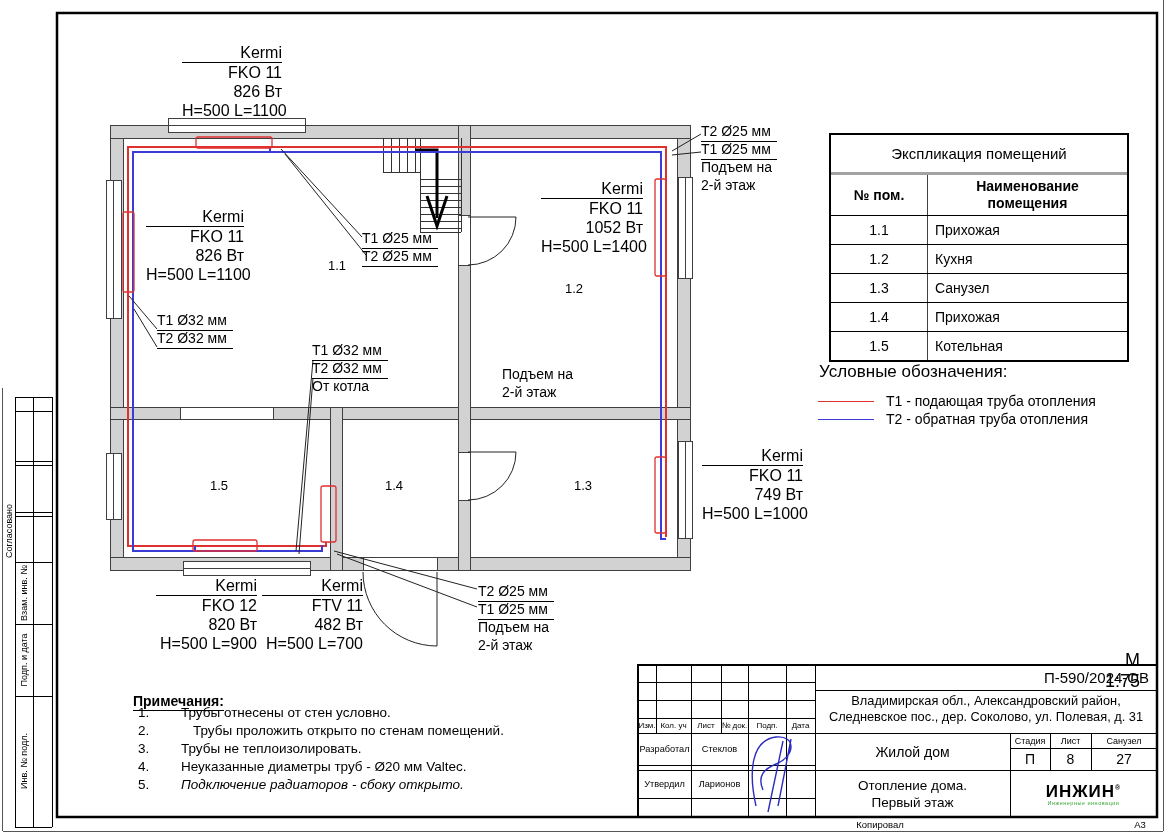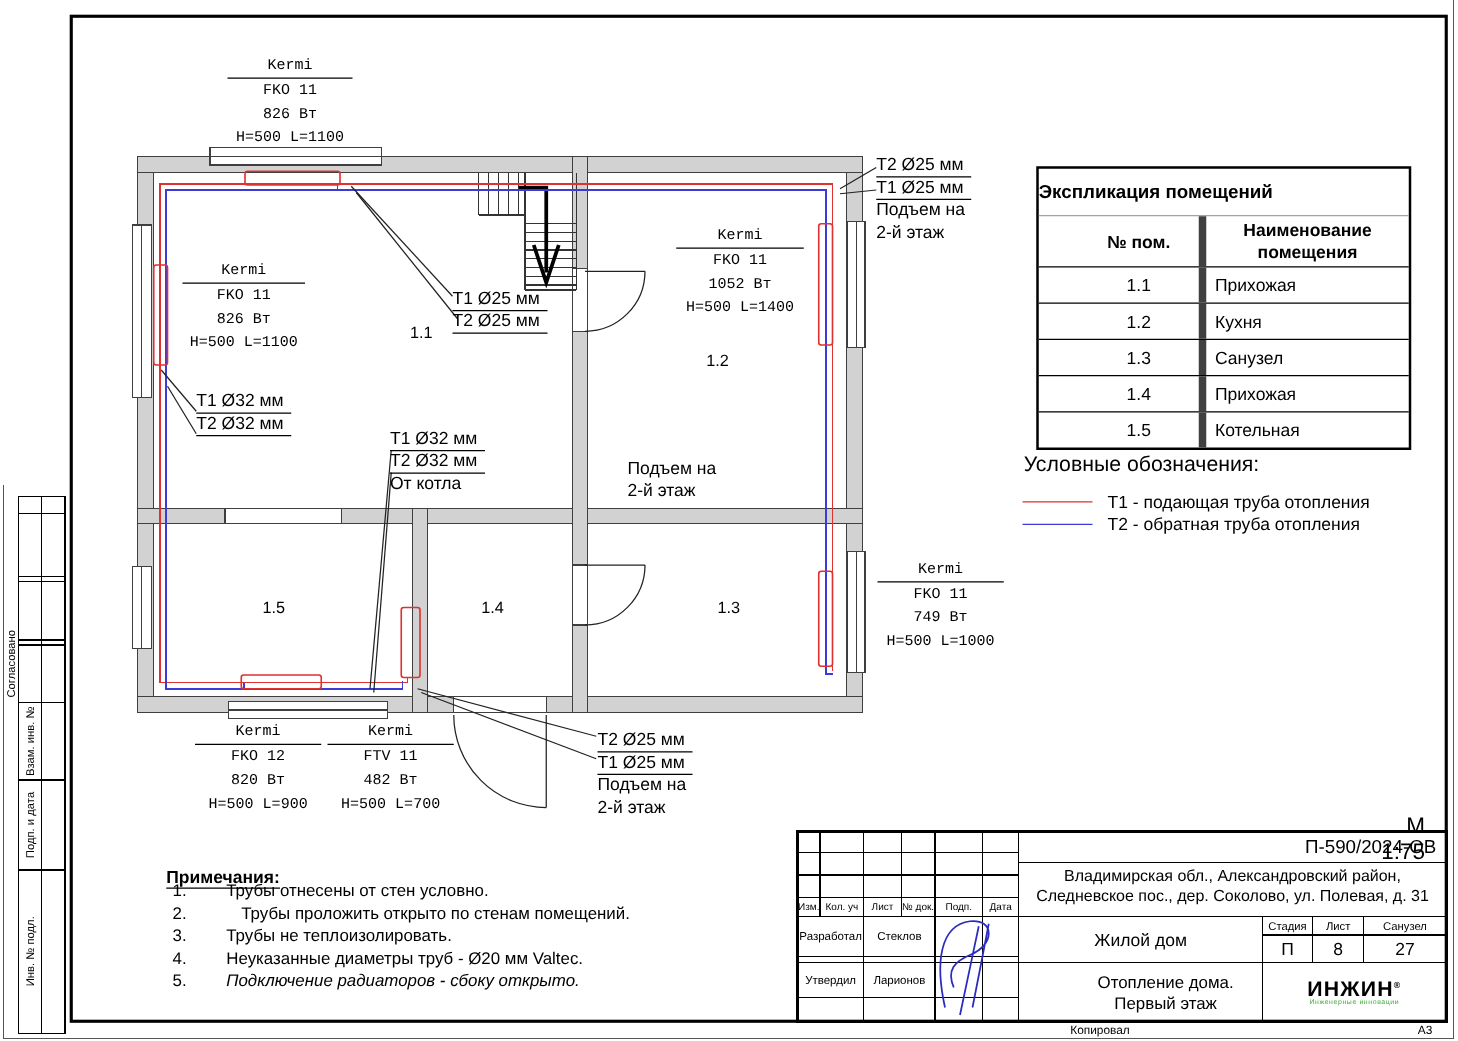--- a/index.html
+++ b/index.html
@@ -1,32 +1,32 @@
 <!DOCTYPE html>
 <html><head>
 <meta charset="utf-8">
 <style>
   html,body{margin:0;padding:0;background:#fff;}
   body{width:1166px;height:833px;position:relative;overflow:hidden;
        font-family:"Liberation Sans", sans-serif;color:#000;}
   .abs{position:absolute;}
   svg{position:absolute;left:0;top:0;}
   
-  .rad{position:absolute;text-align:center;font-size:12px;line-height:19px;white-space:nowrap;font-family:Liberation Mono, monospace;}
+  .rad{position:absolute;text-align:right;font-size:16px;line-height:19px;white-space:nowrap;}
   .rad .brand{display:block;border-bottom:1px solid #000;}
   
   .plg{position:absolute;font-size:14px;white-space:nowrap;}
   .plg .row{height:18px;line-height:17px;}
   .plg .u{display:inline-block;border-bottom:1px solid #000;padding:0 6px 1px 0;}
   .roomnum{position:absolute;font-size:13px;white-space:nowrap;}
   
   .expl{position:absolute;left:829px;top:133px;width:296px;border:2px solid #000;background:#fff;}
-  .expl .title{height:37px;line-height:37px;text-align:left;font-weight:bold;font-size:15px;border-bottom:1px solid #a3a3a3;}
+  .expl .title{height:37px;line-height:37px;text-align:center;font-weight:normal;font-size:15px;border-bottom:3px solid #a3a3a3;}
   .expl .hdr{display:flex;height:40px;border-bottom:1px solid #000;font-weight:bold;font-size:14px;}
-  .expl .c1{width:96px;border-right:6px solid #404040;display:flex;align-items:center;justify-content:center;flex:none;margin-left:32px;}
+  .expl .c1{width:96px;border-right:1px solid #404040;display:flex;align-items:center;justify-content:center;flex:none;}
   .expl .c2{flex:1;display:flex;align-items:center;padding-left:7px;}
   .expl .hdr .c2{flex-direction:column;justify-content:center;padding-left:0;align-items:center;line-height:17px;}
   .expl .r{display:flex;height:28px;border-bottom:1px solid #000;font-size:14px;}
   .expl .r:last-child{border-bottom:none;}
   
   .leg-title{position:absolute;left:819px;top:362px;font-size:17px;}
   .leg-item{position:absolute;left:886px;font-size:14px;white-space:nowrap;}
   .leg-line{position:absolute;left:818px;width:56px;height:0;border-top:1.5px solid;}
   
   .notes-title{position:absolute;left:133px;top:693px;font-size:14px;font-weight:bold;border-bottom:1px solid #000;padding-bottom:1px;}
@@ -315,21 +315,21 @@
 <div class="tb cen" style="left:691px;top:733px;width:57px;height:32px;font-size:9.2px;">Стеклов</div>
 <div class="tb cen" style="left:638px;top:770px;width:53px;height:28px;font-size:9.2px;">Утвердил</div>
 <div class="tb cen" style="left:691px;top:770px;width:57px;height:28px;font-size:9.2px;">Ларионов</div>
 <div class="tb cen" style="left:815px;top:733px;width:195px;height:37px;font-size:14px;">Жилой дом</div>
 <div class="tb cen" style="left:1010px;top:733px;width:40px;height:15px;font-size:9px;">Стадия</div>
 <div class="tb cen" style="left:1050px;top:733px;width:41px;height:15px;font-size:9px;">Лист</div>
 <div class="tb cen" style="left:1091px;top:733px;width:66px;height:15px;font-size:9px;">Санузел</div>
 <div class="tb cen" style="left:1010px;top:748px;width:40px;height:22px;font-size:14px;">П</div>
 <div class="tb cen" style="left:1050px;top:748px;width:41px;height:22px;font-size:14px;">8</div>
 <div class="tb cen" style="left:1091px;top:748px;width:66px;height:22px;font-size:14px;">27</div>
-<div class="tb" style="left:815px;top:772px;width:195px;height:45px;text-align:center;font-size:13.5px;line-height:17px;padding-top:5px;margin-left:20px;">
+<div class="tb" style="left:815px;top:772px;width:195px;height:45px;text-align:center;font-size:13.5px;line-height:17px;padding-top:5px;">
   <div>Отопление дома.</div>
   <div>Первый этаж</div>
 </div>
 <div class="logo-wrap">
   <div class="logo-txt"><span>ИНЖИН</span><span class="logo-reg">®</span></div>
   <div class="logo-tag">Инженерные инновации</div>
 </div>
 <div class="tb" style="left:845px;top:819px;width:70px;text-align:center;font-size:9.5px;">Копировал</div>
 <div class="tb" style="left:1125px;top:819px;width:30px;text-align:center;font-size:9.5px;">А3</div>
 

